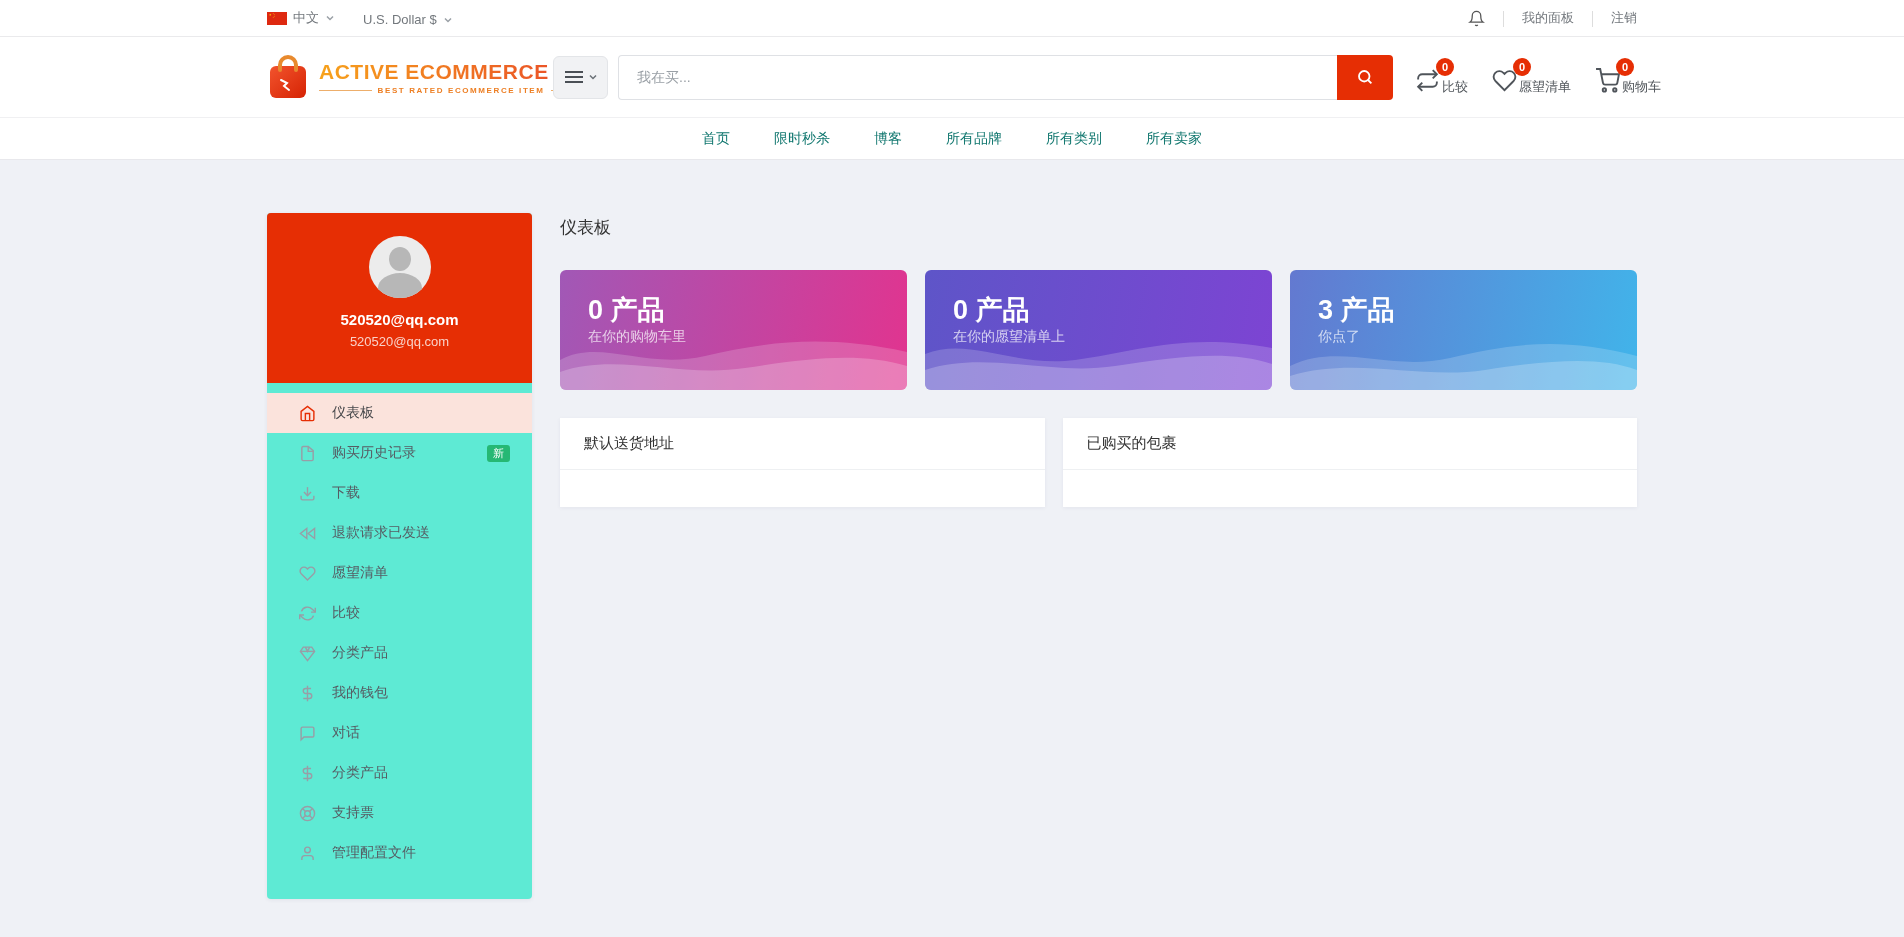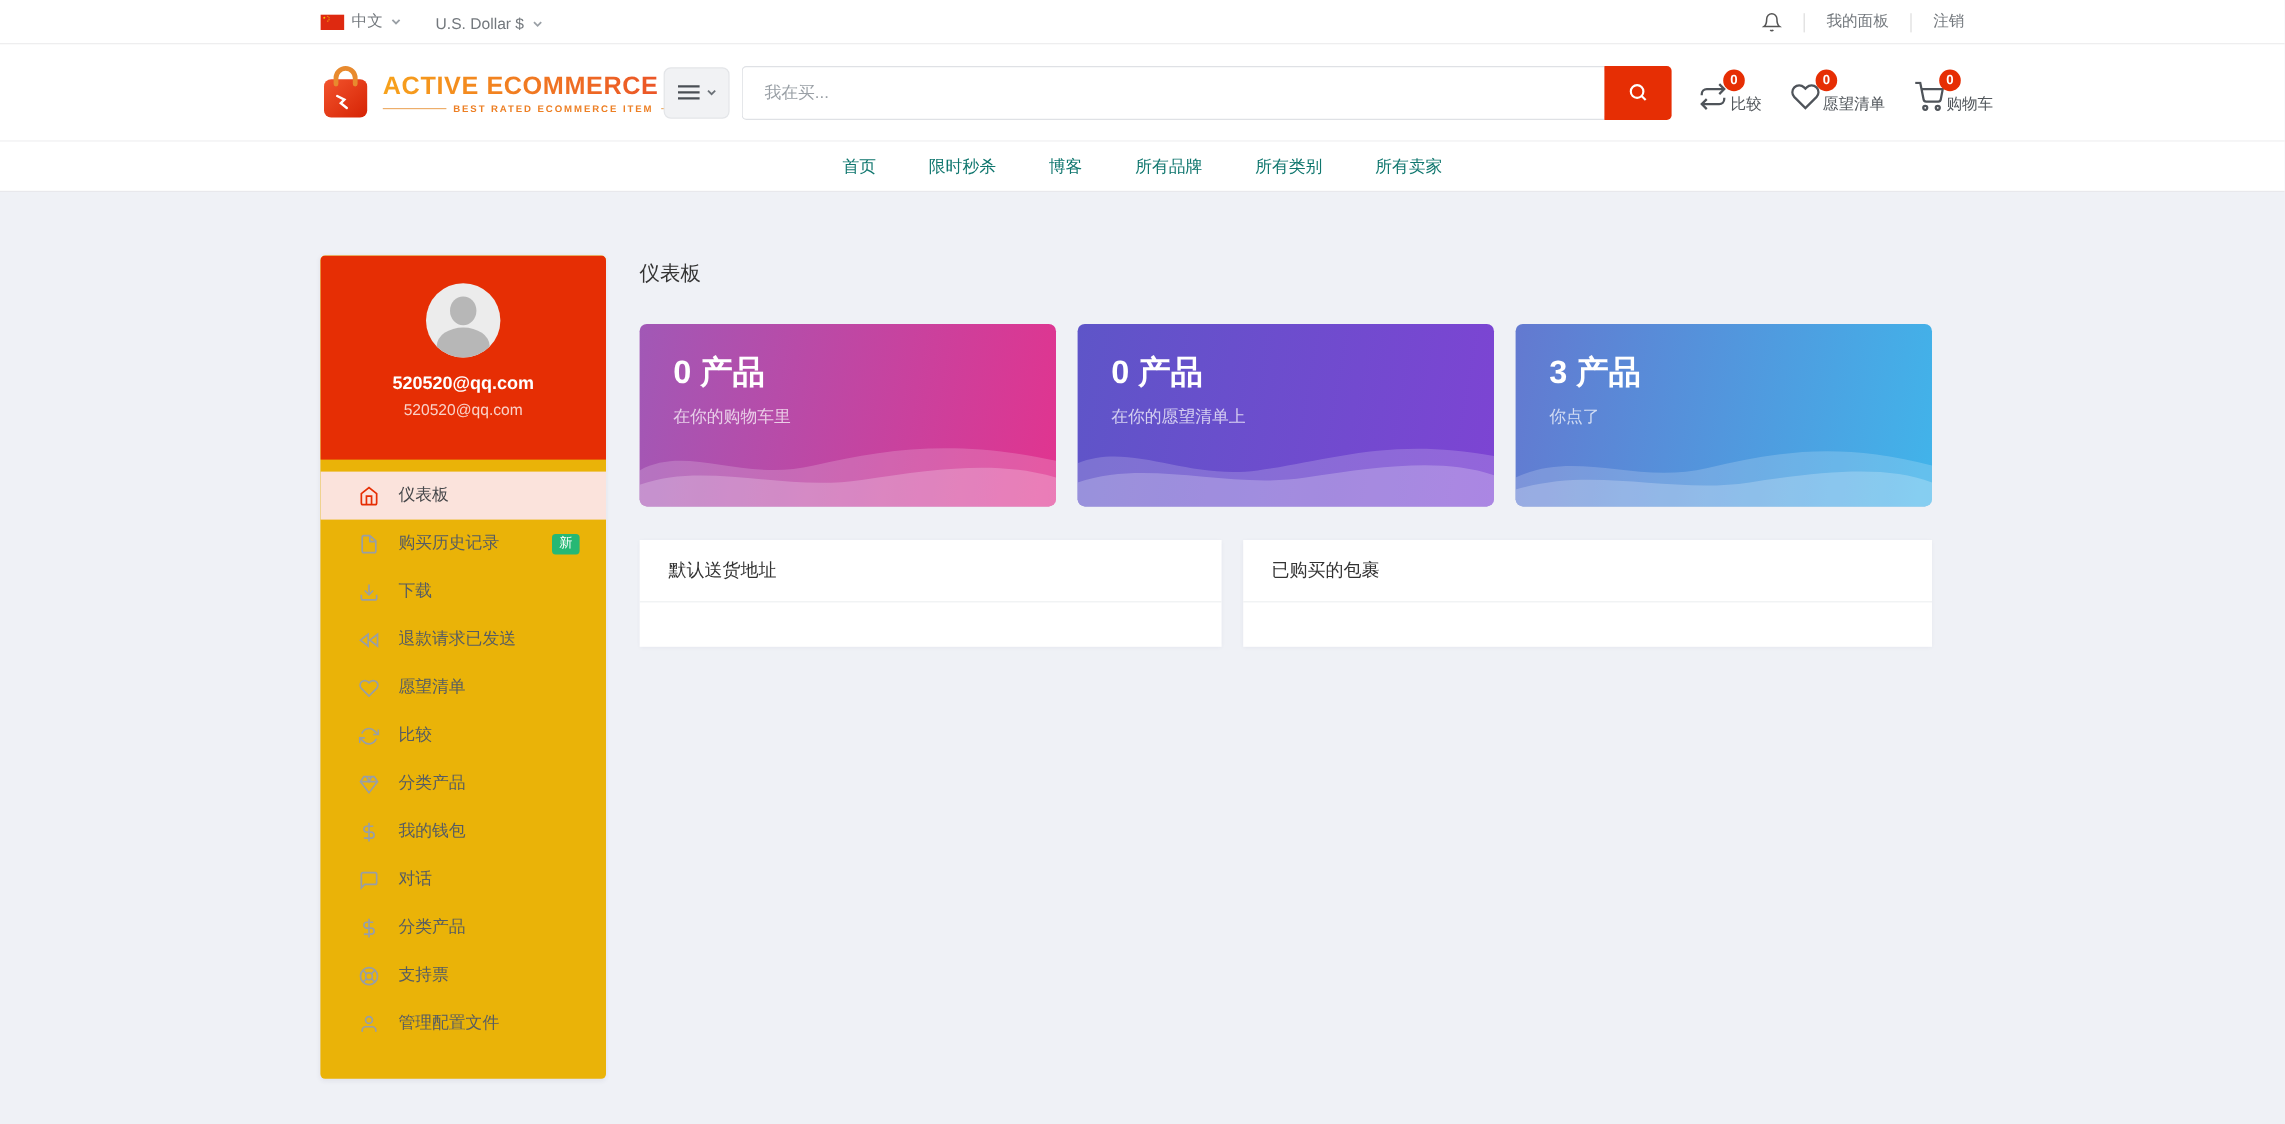--- a/index.html
+++ b/index.html
@@ -46,44 +46,44 @@
   
   .navbar { background:#fff; border-top:1px solid #f0f0f2; border-bottom:1px solid #e8e8ec; height:43px; }
   .navbar .container { height:100%; display:flex; align-items:center; justify-content:center; gap:44px; }
   .nav-link { font-size:14px; color:#0f766e; text-decoration:none; cursor:pointer; white-space:nowrap; }
 
   
   .content { padding-top:53px; }
   .content .container { display:flex; align-items:flex-start; }
 
   
-  .sidebar { width:238px; flex:none; background:#eab308; border-radius:4px; box-shadow:0 1px 4px rgba(40,40,90,.07); overflow:hidden; padding-bottom:26px; }
+  .sidebar { width:265px; flex:none; background:#5eead4; border-radius:4px; box-shadow:0 1px 4px rgba(40,40,90,.07); overflow:hidden; padding-bottom:26px; }
   .profile { background:var(--accent); height:170px; text-align:center; padding-top:23px; }
   .avatar { width:62px; height:62px; border-radius:50%; background:#ececec; margin:0 auto; overflow:hidden; position:relative; }
   .avatar .head { position:absolute; width:22px; height:24px; border-radius:50%; background:#b7b7b7; left:20px; top:11px; }
   .avatar .body { position:absolute; width:44px; height:30px; border-radius:50% 50% 0 0; background:#b7b7b7; left:9px; top:37px; }
   .profile-name { color:#fff; font-weight:bold; font-size:15px; margin-top:13px; }
   .profile-email { color:rgba(255,255,255,.78); font-size:13px; margin-top:6px; }
   .side-menu { padding-top:10px; }
   .side-item { height:40px; display:flex; align-items:center; padding:0 22px 0 32px; cursor:pointer; }
   .side-item.active { background:#fbe3dc; }
   .si-icon { width:17px; height:17px; flex:none; display:flex; }
   .si-icon svg { width:17px; height:17px; stroke:#989ea6; }
   .side-item.active .si-icon svg { stroke:var(--accent); }
   .si-label { font-size:14px; color:#565c63; margin-left:16px; }
   .side-item.active .si-label { color:#46474a; }
   .si-badge { margin-left:auto; background:var(--green); color:#fff; font-size:11px; padding:3px 6px; border-radius:3px; line-height:1; }
 
   
   .main { margin-left:28px; width:1077px; }
   .page-title { font-size:17px; color:#333; margin-top:3px; margin-bottom:31px; }
   .stats-row { display:flex; gap:18px; }
-  .stat-card { flex:1; height:152px; border-radius:6px; position:relative; overflow:hidden; padding:22px 28px; color:#fff; }
+  .stat-card { flex:1; height:120px; border-radius:6px; position:relative; overflow:hidden; padding:22px 28px; color:#fff; }
   .stat-value { font-size:27px; font-weight:bold; }
-  .stat-caption { font-size:14px; color:rgba(255,255,255,.72); margin-top:11px; position:relative; z-index:2; }
+  .stat-caption { font-size:14px; color:rgba(255,255,255,.72); position:relative; z-index:2; }
   .stat-wave { position:absolute; left:0; right:0; bottom:0; height:64px; width:100%; display:block; }
 
   .bottom-row { display:flex; gap:18px; margin-top:28px; }
   .panel { background:#fff; border-radius:0; box-shadow:0 1px 4px rgba(40,40,90,.06); }
   .panel-header { padding:16px 24px; font-size:15px; color:#333; border-bottom:1px solid #eef0f2; }
   .address-panel { width:529px; }
   .address-body { height:37px; }
   .packages-panel { width:627px; }
   .packages-body { padding:26px 20px 32px; text-align:center; }
   .pkg-error { color:var(--accent); font-size:20px; font-weight:bold; }

